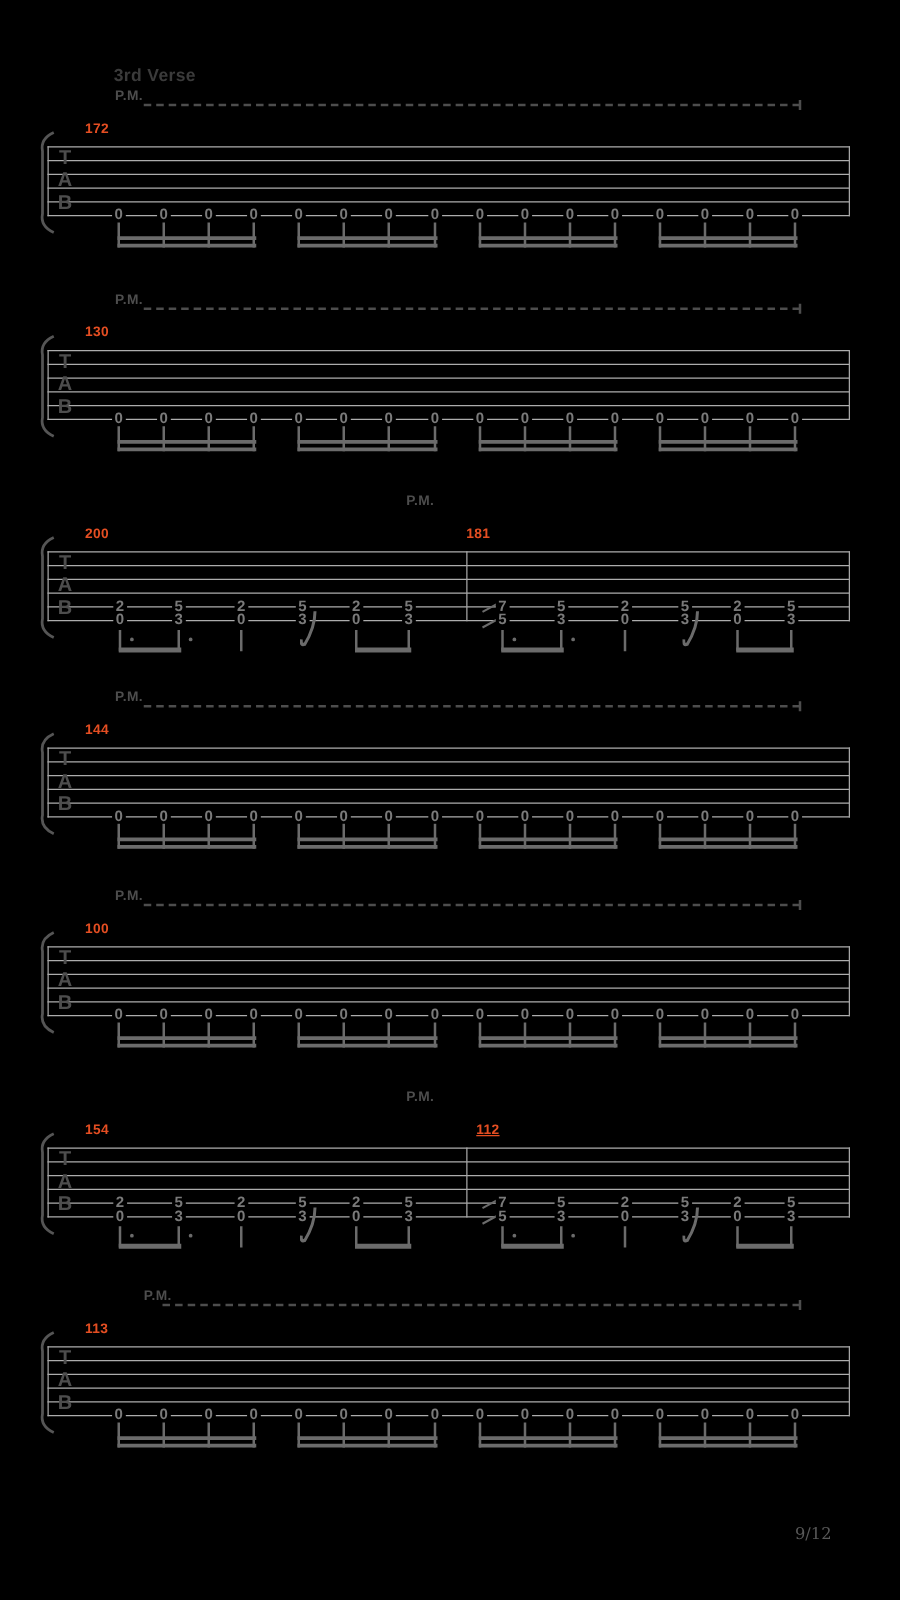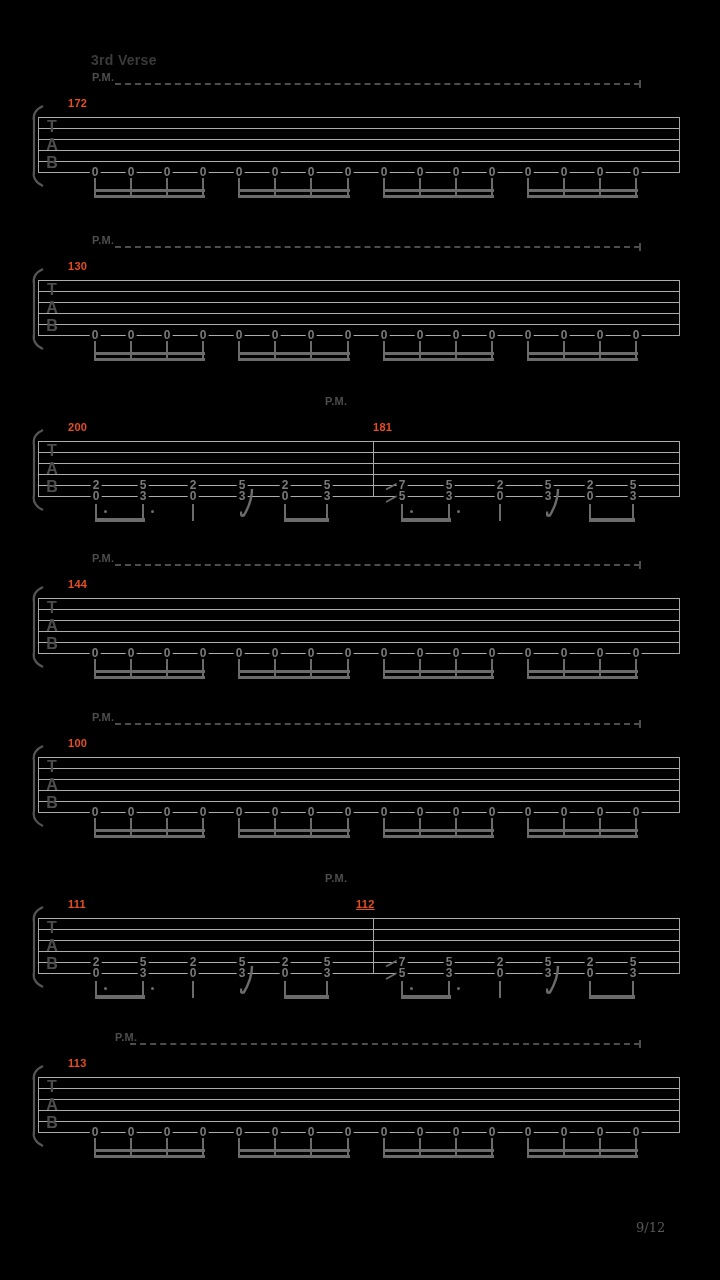--- a/index.html
+++ b/index.html
@@ -342,21 +342,21 @@
       <div class="abs" style="left: 38px; top: 962px; width: 642px; height: 1px; background: rgb(173, 173, 173); z-index: 0;"></div>
       <div class="abs" style="left: 38px; top: 973px; width: 642px; height: 1px; background: rgb(173, 173, 173); z-index: 0;"></div>
       <div class="abs" style="left: 38px; top: 918px; width: 1px; height: 56px; background: rgb(166, 166, 166); z-index: 1;"></div>
       <div class="abs" style="left: 373px; top: 918px; width: 1px; height: 56px; background: rgb(166, 166, 166); z-index: 1;"></div>
       <div class="abs" style="left: 679px; top: 918px; width: 1px; height: 56px; background: rgb(166, 166, 166); z-index: 1;"></div>
       <div class="clefch" style="left: 52px; top: 928px; color: rgb(77, 77, 77);">T</div>
       <div class="clefch" style="left: 52px; top: 946px; color: rgb(77, 77, 77);">A</div>
       <div class="clefch" style="left: 52px; top: 964px; color: rgb(77, 77, 77);">B</div>
       <div class="pmtext" style="left: 325px; top: 872px; color: rgb(77, 77, 77);">P.M.</div>
       <div class="hit" style="left: 38px; top: 896px; width: 335px; height: 104px;"></div>
-      <div class="mnum" style="left: 68px; top: 898px; color: rgb(228, 78, 34);">111</div>
+      <div class="mnum" style="left: 68px; top: 898px; color: rgb(228, 78, 34);">154</div>
       <div class="abs digit" style="left: 96px; top: 962px; color: rgb(122, 122, 122);">2</div>
       <div class="abs digit" style="left: 96px; top: 973px; color: rgb(122, 122, 122);">0</div>
       <div class="abs digit" style="left: 143px; top: 962px; color: rgb(122, 122, 122);">5</div>
       <div class="abs digit" style="left: 143px; top: 973px; color: rgb(122, 122, 122);">3</div>
       <div class="abs digit" style="left: 193px; top: 962px; color: rgb(122, 122, 122);">2</div>
       <div class="abs digit" style="left: 193px; top: 973px; color: rgb(122, 122, 122);">0</div>
       <div class="abs digit" style="left: 242px; top: 962px; color: rgb(122, 122, 122);">5</div>
       <div class="abs digit" style="left: 242px; top: 973px; color: rgb(122, 122, 122);">3</div>
       <div class="abs digit" style="left: 285px; top: 962px; color: rgb(122, 122, 122);">2</div>
       <div class="abs digit" style="left: 285px; top: 973px; color: rgb(122, 122, 122);">0</div>
@@ -369,21 +369,21 @@
       <div class="abs" style="left: 326px; top: 981px; width: 2px; height: 17px; background: rgb(107, 107, 107); z-index: 1;"></div>
       <div class="abs" style="left: 284px; top: 995px; width: 45px; height: 3.5px; background: rgb(107, 107, 107); z-index: 1;"></div>
       <div class="abs" style="left: 104px; top: 987px; width: 3px; height: 3px; border-radius: 2px; background: rgb(107, 107, 107); z-index: 2;"></div>
       <div class="abs" style="left: 151px; top: 987px; width: 3px; height: 3px; border-radius: 2px; background: rgb(107, 107, 107); z-index: 2;"></div>
       <div class="abs" style="left: 192px; top: 981px; width: 2px; height: 17px; background: rgb(107, 107, 107); z-index: 1;"></div>
       <svg width="20" height="34" viewBox="0 0 20 34" style="position: absolute; left: 240px; top: 964px; z-index: 2;">
         <path d="M12 2 C12 11 9 20 3.5 29" fill="none" stroke="#6b6b6b" stroke-width="2.4"></path>
         <path d="M3.8 28.2 Q0.6 30 0.9 24.5" fill="none" stroke="#6b6b6b" stroke-width="2.6"></path>
       </svg>
       <div class="hit" style="left: 373px; top: 896px; width: 307px; height: 104px;"></div>
-      <div class="mnum" style="left: 356px; top: 898px; color: rgb(228, 78, 34); text-decoration: underline;">112</div>
+      <div class="mnum" style="left: 381px; top: 898px; color: rgb(228, 78, 34); text-decoration: underline;">112</div>
       <div class="abs digit" style="left: 402px; top: 962px; color: rgb(122, 122, 122);">7</div>
       <div class="abs digit" style="left: 402px; top: 973px; color: rgb(122, 122, 122);">5</div>
       <svg width="14" height="23" viewBox="0 0 14 23" style="position: absolute; left: 385px; top: 958px; z-index: 2;">
         <path d="M1 8.5 L12 2.5 M1 21 L12 15" stroke="#6b6b6b" stroke-width="1.6" fill="none"></path>
       </svg>
       <div class="abs digit" style="left: 449px; top: 962px; color: rgb(122, 122, 122);">5</div>
       <div class="abs digit" style="left: 449px; top: 973px; color: rgb(122, 122, 122);">3</div>
       <div class="abs digit" style="left: 500px; top: 962px; color: rgb(122, 122, 122);">2</div>
       <div class="abs digit" style="left: 500px; top: 973px; color: rgb(122, 122, 122);">0</div>
       <div class="abs digit" style="left: 548px; top: 962px; color: rgb(122, 122, 122);">5</div>

